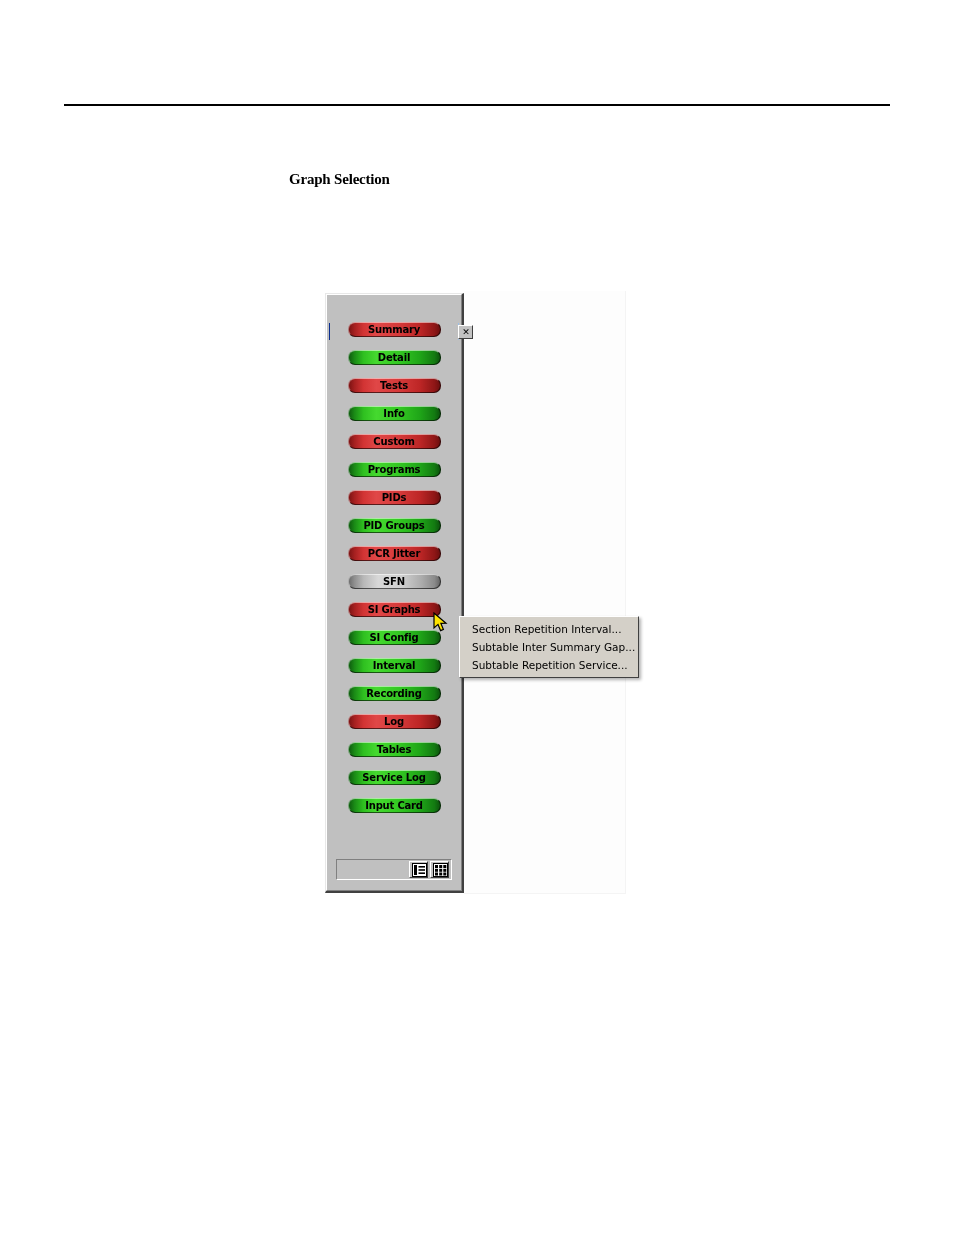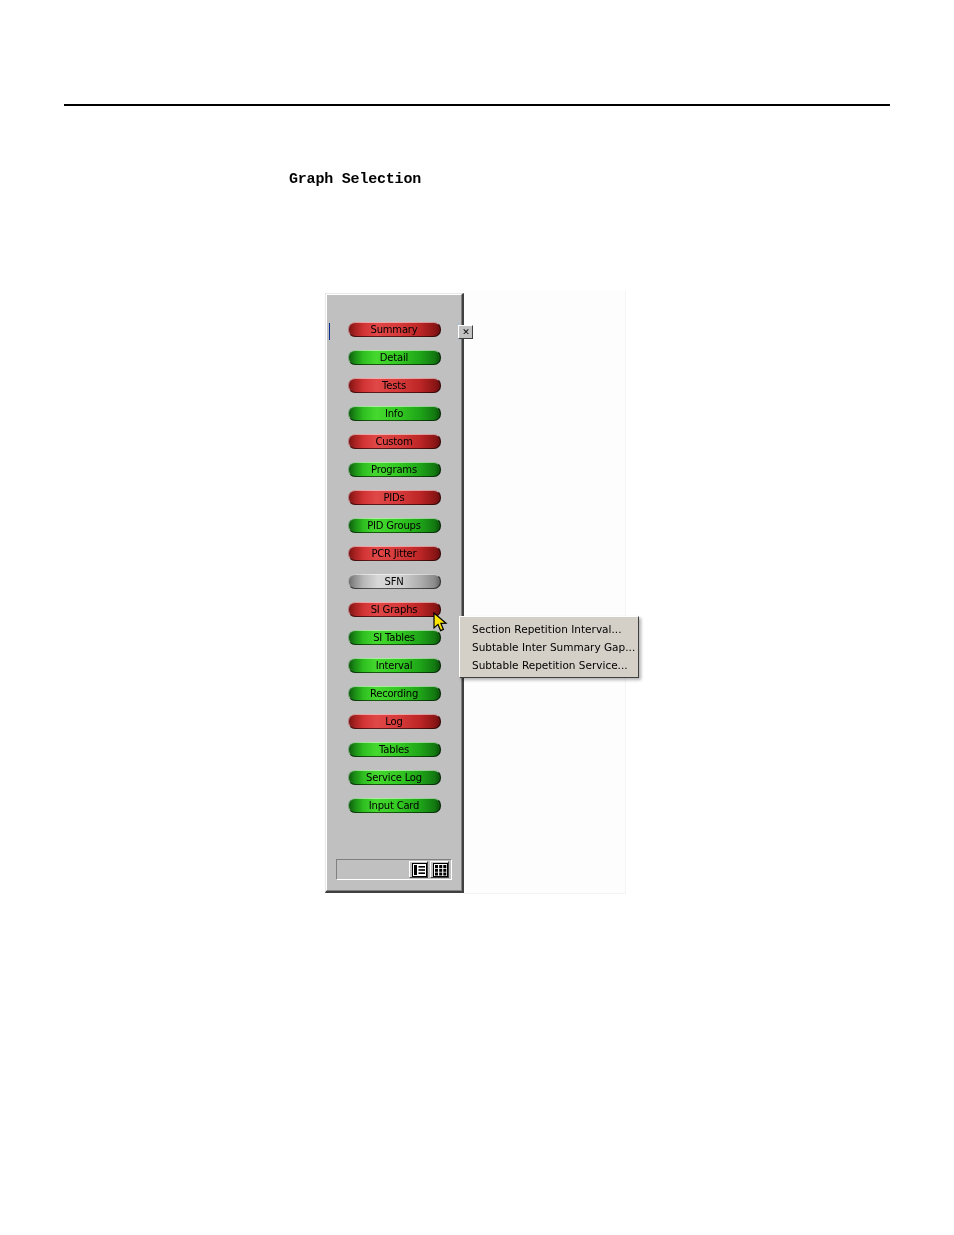--- a/index.html
+++ b/index.html
@@ -22,21 +22,21 @@
     top: 104px;
     width: 826px;
     height: 0;
     border-top: 2px solid #000000;
   }
 
   .page-heading {
     position: absolute;
     left: 289px;
     top: 171px;
-    font-family: Liberation Mono, monospace;
+    font-family: Liberation Serif, serif;
     font-size: 15px;
     font-weight: bold;
     color: #000000;
     letter-spacing: -0.2px;
   }
 
   
   .back-panel {
     position: absolute;
     left: 464px;
@@ -175,21 +175,21 @@
     height: 15px;
     margin: 0 auto 13px auto;
     border-radius: 7px;
     box-sizing: border-box;
     border-top: 1px solid rgba(255,255,255,0.55);
     border-left: 1px solid rgba(255,255,255,0.45);
     border-right: 1px solid rgba(0,0,0,0.55);
     border-bottom: 1px solid rgba(0,0,0,0.60);
     font-family: "DejaVu Sans", sans-serif;
     font-size: 10px;
-    font-weight: normal;
+    font-weight: bold;
     color: #000000;
     text-align: center;
     line-height: 13px;
     letter-spacing: -0.2px;
     cursor: default;
     overflow: hidden;
     white-space: nowrap;
   }
   .sbtn::after {
     content: "";
@@ -314,21 +314,21 @@
           <div class="sbtn green">Detail</div>
           <div class="sbtn red">Tests</div>
           <div class="sbtn green">Info</div>
           <div class="sbtn red">Custom</div>
           <div class="sbtn green">Programs</div>
           <div class="sbtn red">PIDs</div>
           <div class="sbtn green">PID Groups</div>
           <div class="sbtn red">PCR Jitter</div>
           <div class="sbtn gray">SFN</div>
           <div class="sbtn red">SI Graphs</div>
-          <div class="sbtn green">SI Tables</div>
+          <div class="sbtn green">SI Config</div>
           <div class="sbtn green">Interval</div>
           <div class="sbtn green">Recording</div>
           <div class="sbtn red">Log</div>
           <div class="sbtn green">Tables</div>
           <div class="sbtn green">Service Log</div>
           <div class="sbtn green">Input Card</div>
         </div>
 
       <div class="statusbar">
         <div class="viewbtn">

